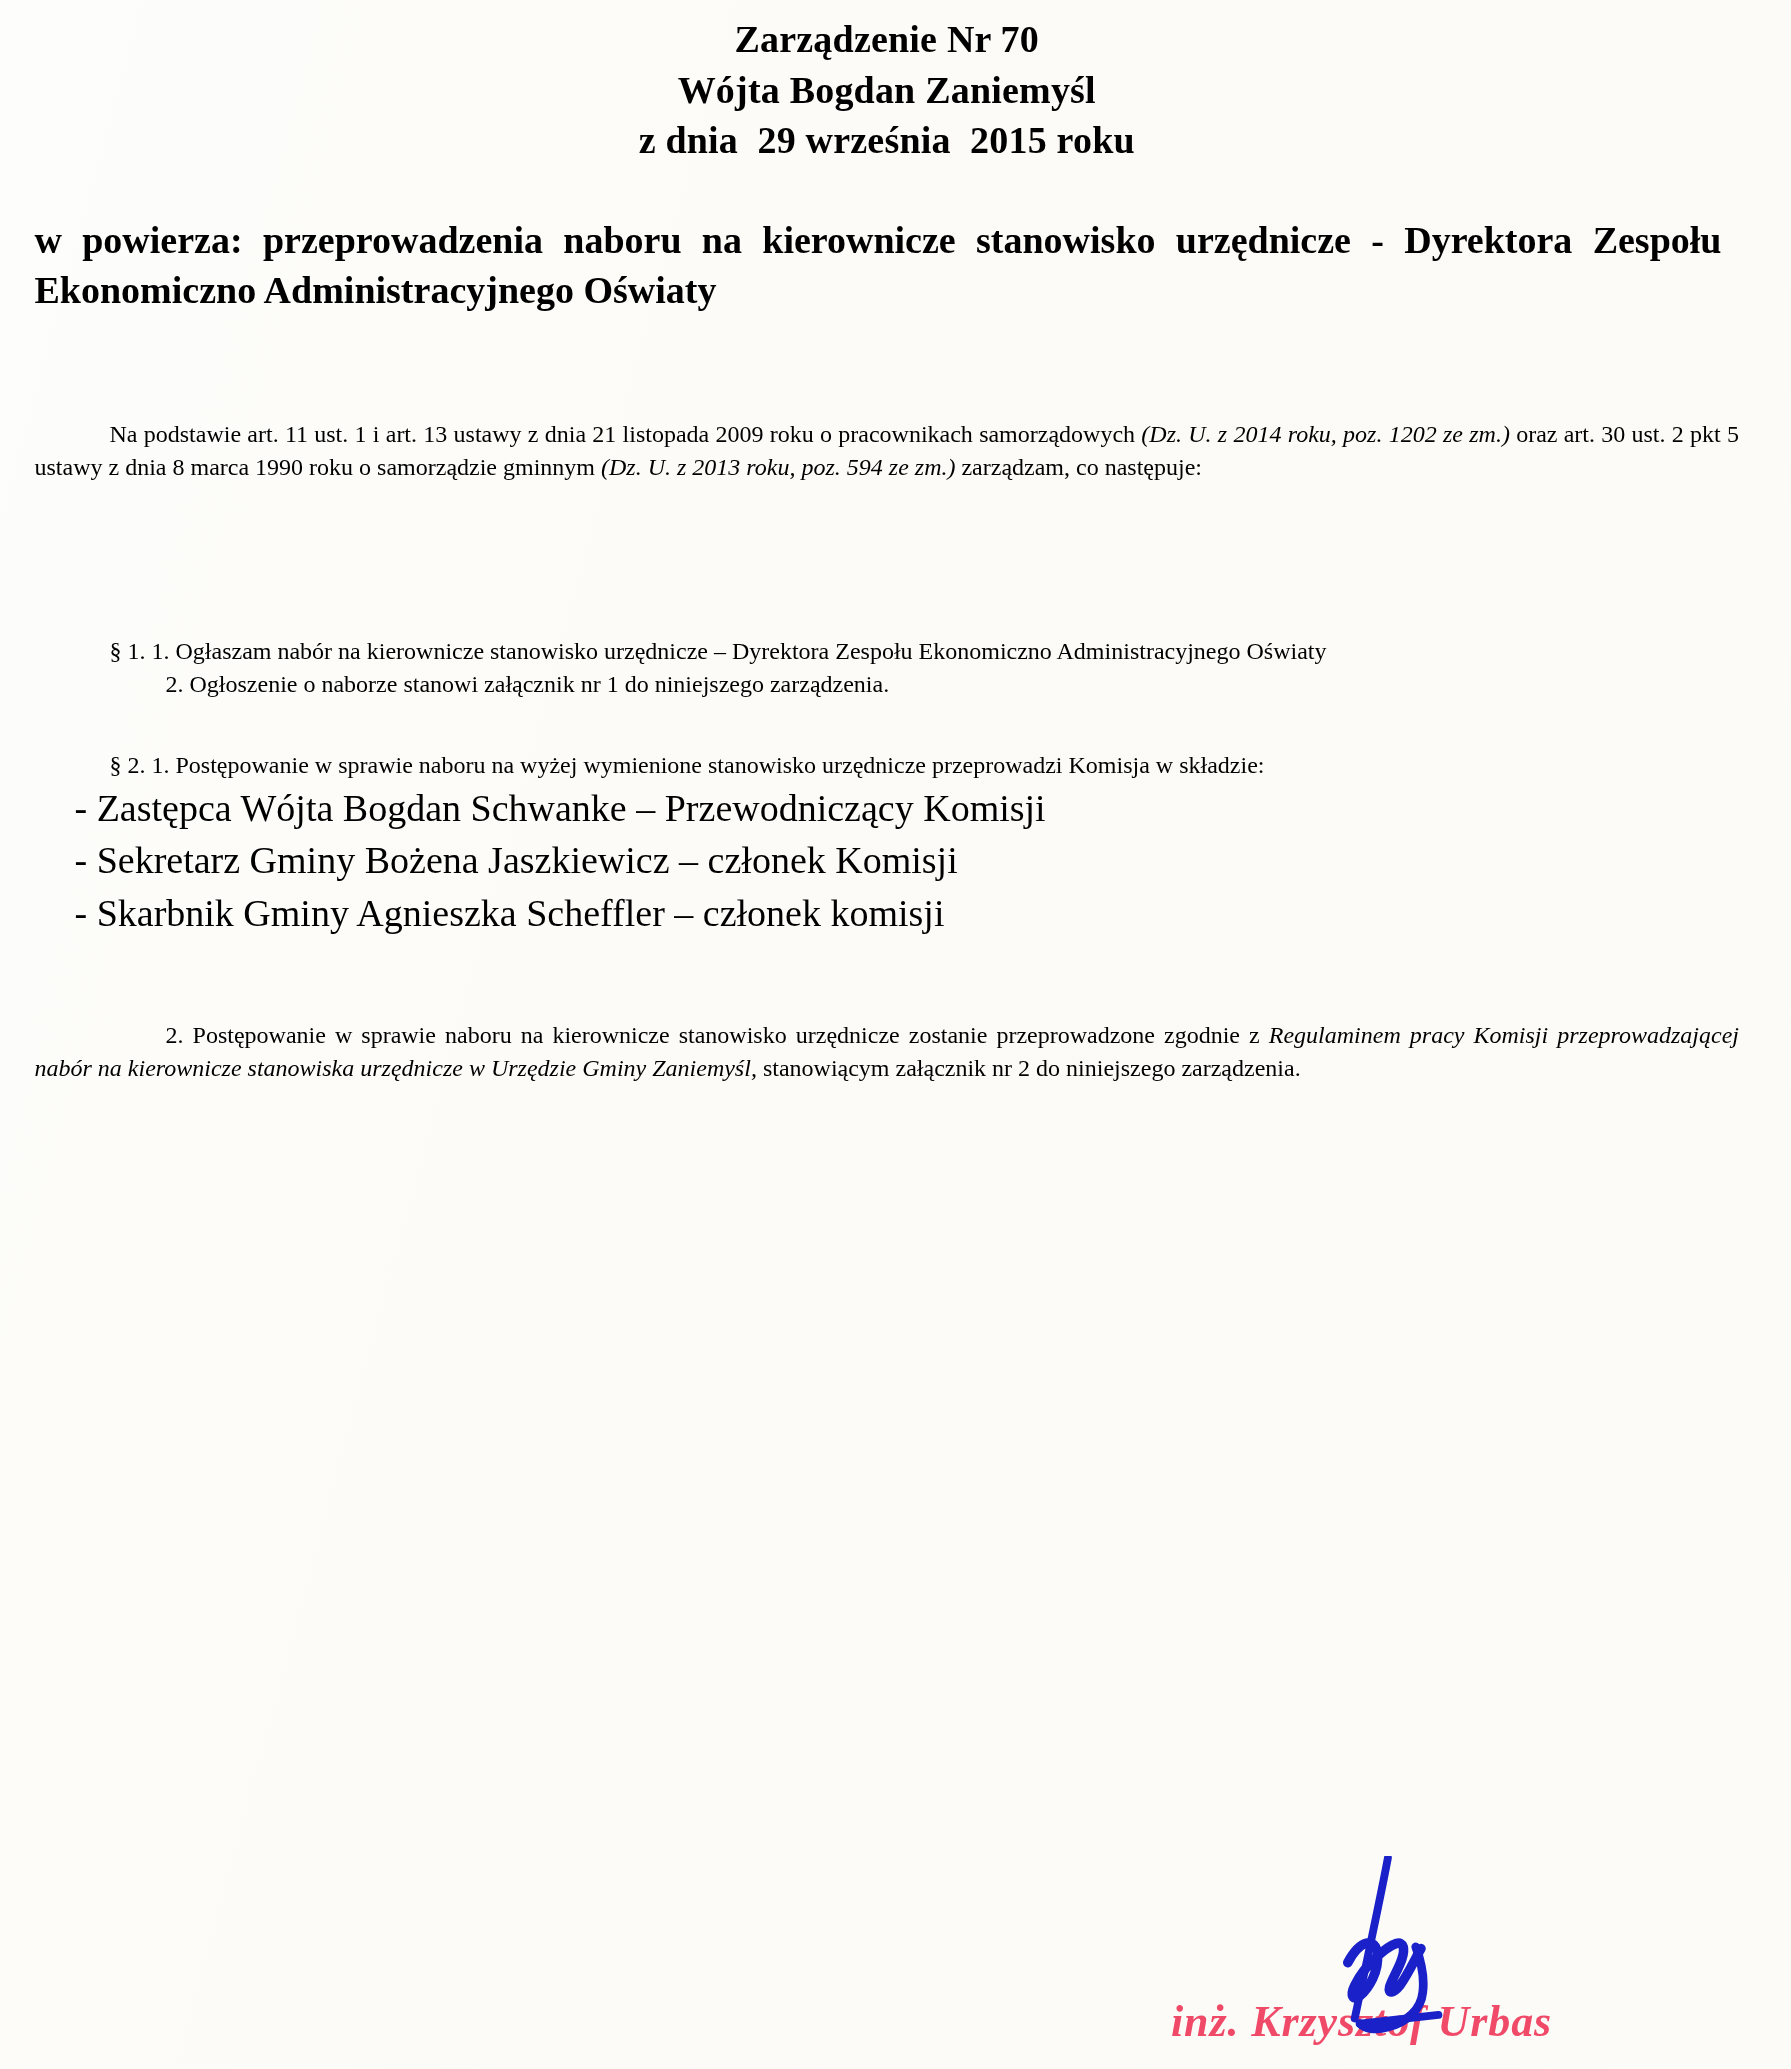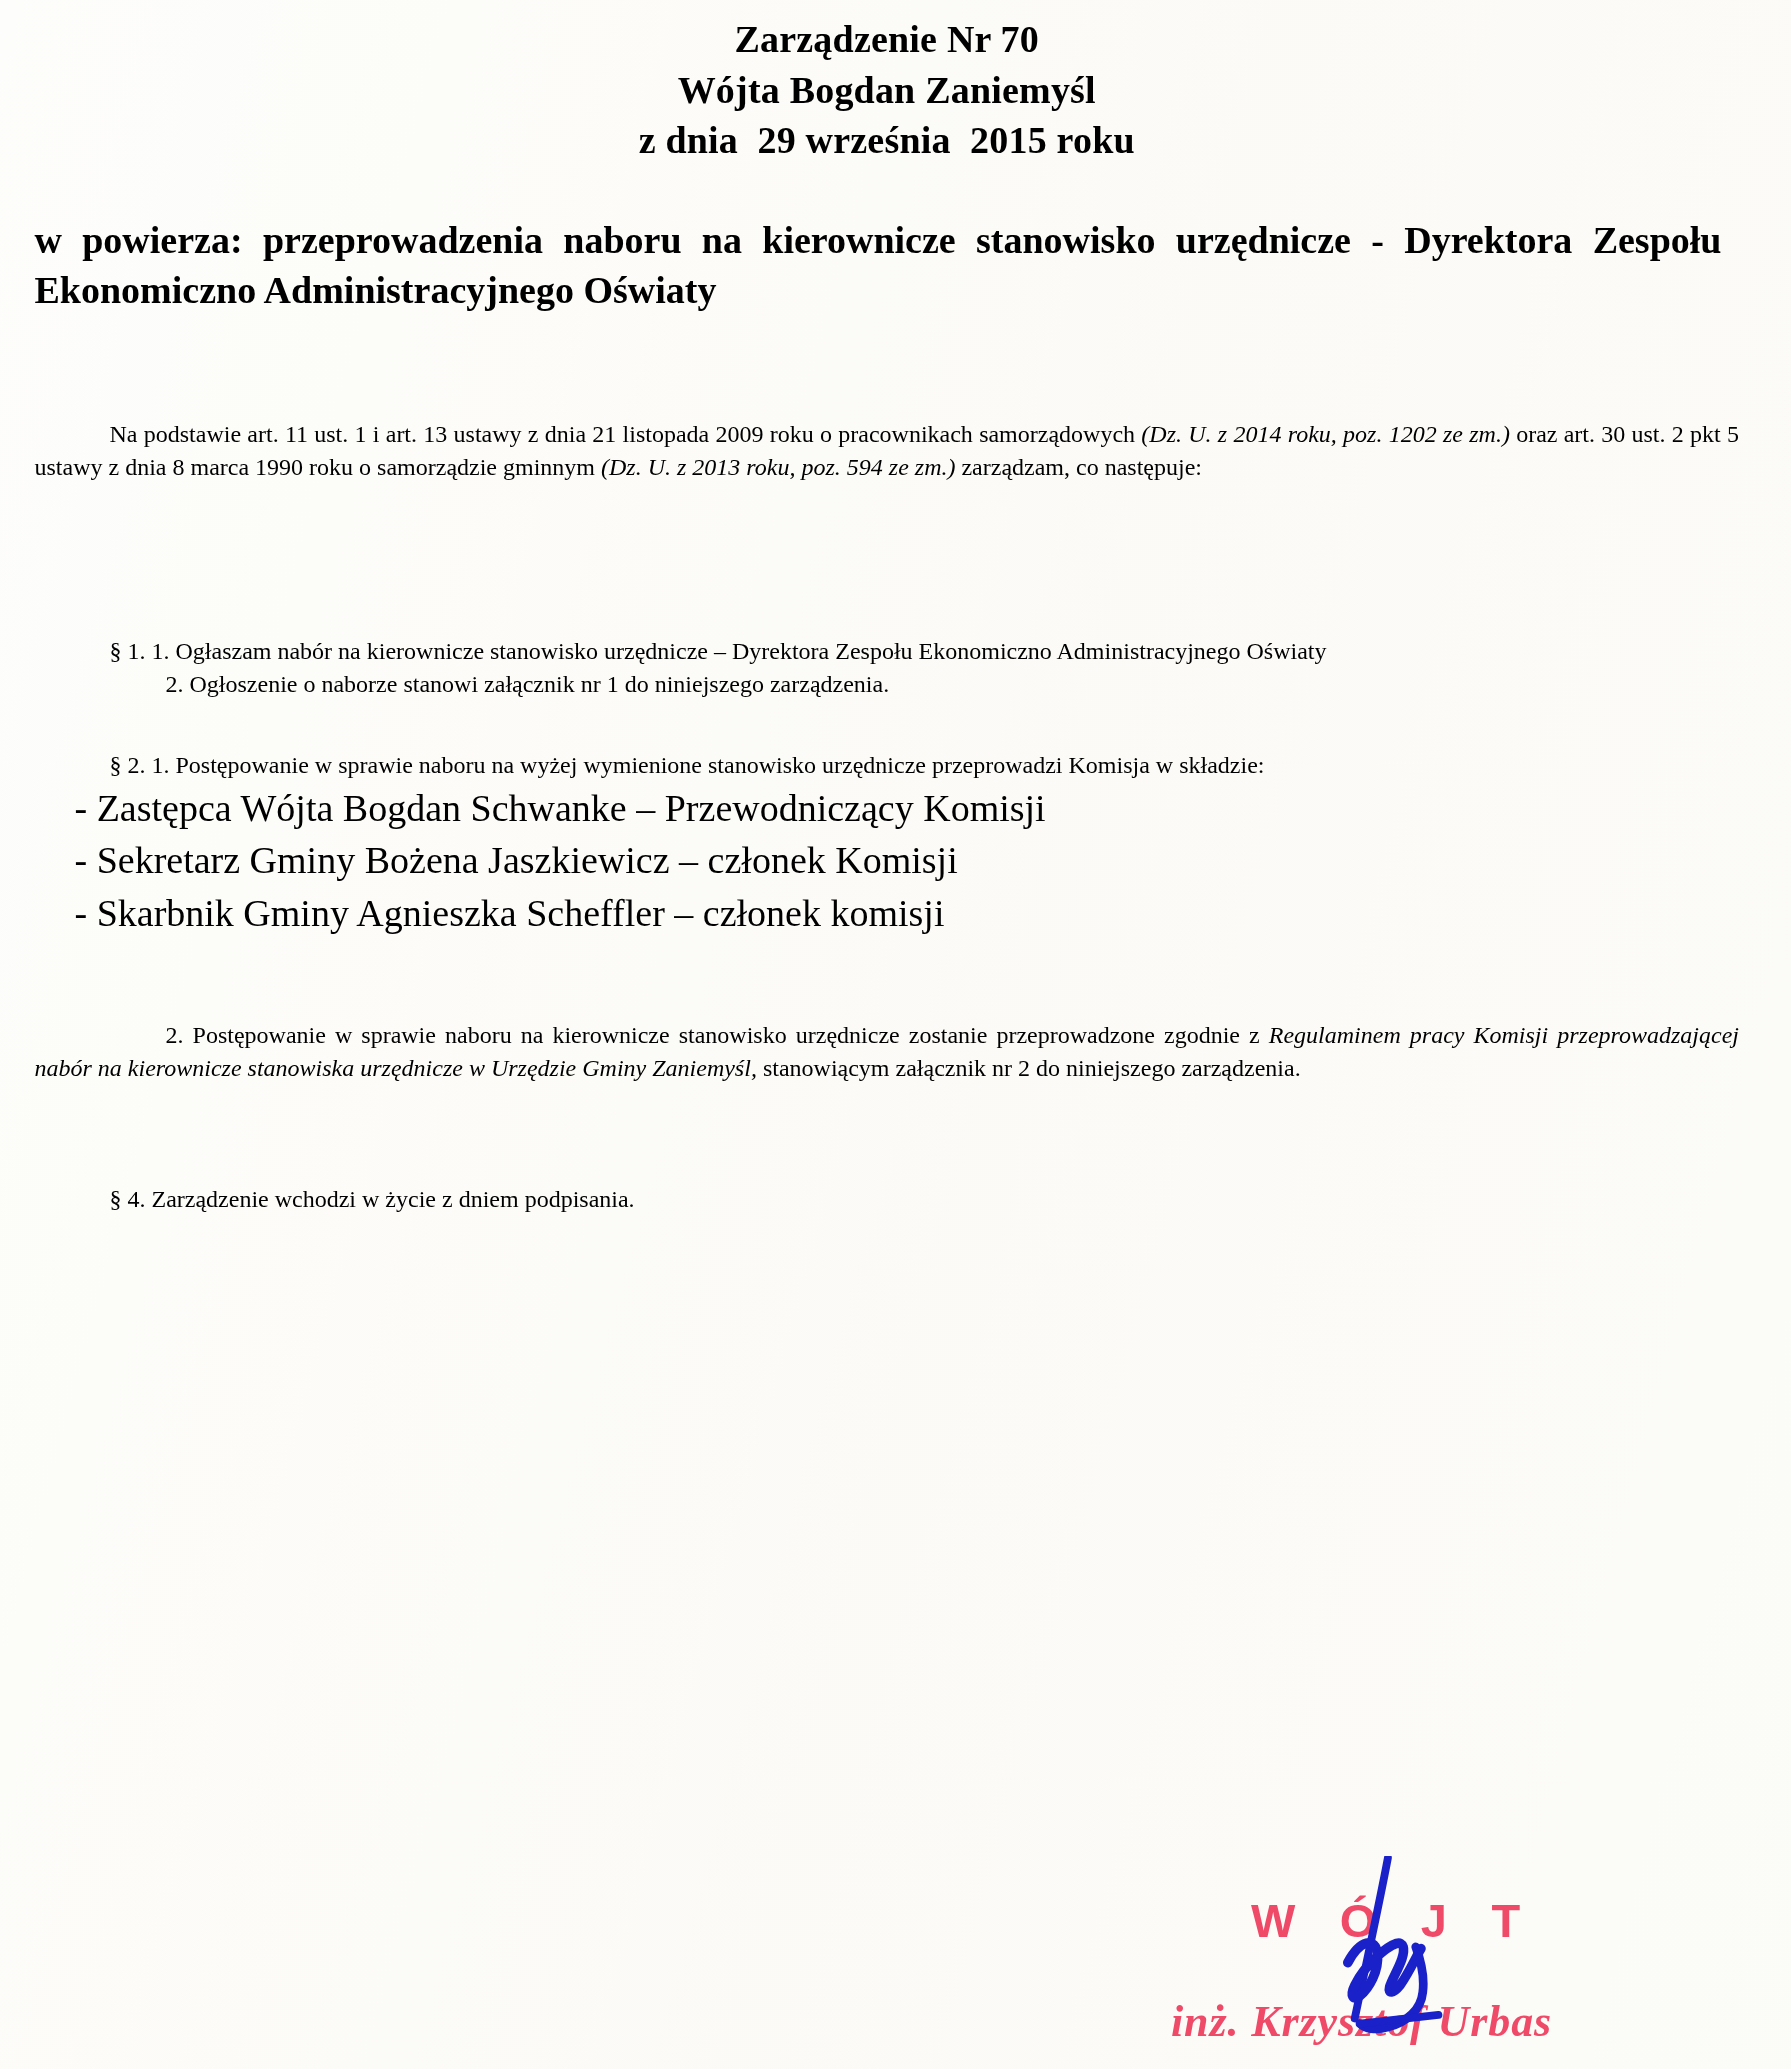--- a/index.html
+++ b/index.html
@@ -163,26 +163,24 @@
 
     <div class="body-para indent-big">
       <span>2. Postępowanie w sprawie naboru na kierownicze stanowisko urzędnicze zostanie przeprowadzone zgodnie z </span><i>Regulaminem pracy Komisji przeprowadzającej nabór na  kierownicze stanowiska urzędnicze w Urzędzie Gminy Zaniemyśl,</i><span> stanowiącym załącznik nr 2 do niniejszego zarządzenia.</span>
     </div>
 
     <div class="gap-m"></div>
 
 
     <div class="gap-m"></div>
 
-    <div class="body-para indent nofill">§ 4. Zarządzenie wchodzi w życie z dniem podpisania.</div>
 
   </div>
 
   <div class="sig-area">
-    <div class="stamp-wojt">W Ó J T</div>
     <div class="stamp-name">inż. Krzysztof Urbas</div>
     <svg class="ink-signature" viewBox="0 0 320 230">
       <g fill="none" stroke="#1a21c8" stroke-linecap="round" stroke-linejoin="round">
         <path d="M118 2 C110 45, 96 110, 80 186" stroke-width="9"></path>
         <path d="M72 122 C86 96, 104 92, 106 112 C108 132, 96 152, 86 160 C78 166, 74 160, 80 148 C92 124, 116 104, 128 100 C136 98, 138 106, 134 118 C130 130, 122 142, 120 150 C118 158, 124 158, 132 148 C142 134, 150 116, 156 106" stroke-width="11"></path>
         <path d="M150 104 C156 120, 160 140, 158 156 C156 176, 140 190, 118 196 C104 200, 92 198, 86 192" stroke-width="10"></path>
         <path d="M86 192 C104 190, 140 186, 176 182" stroke-width="9"></path>
       </g>
     </svg>
   </div>

